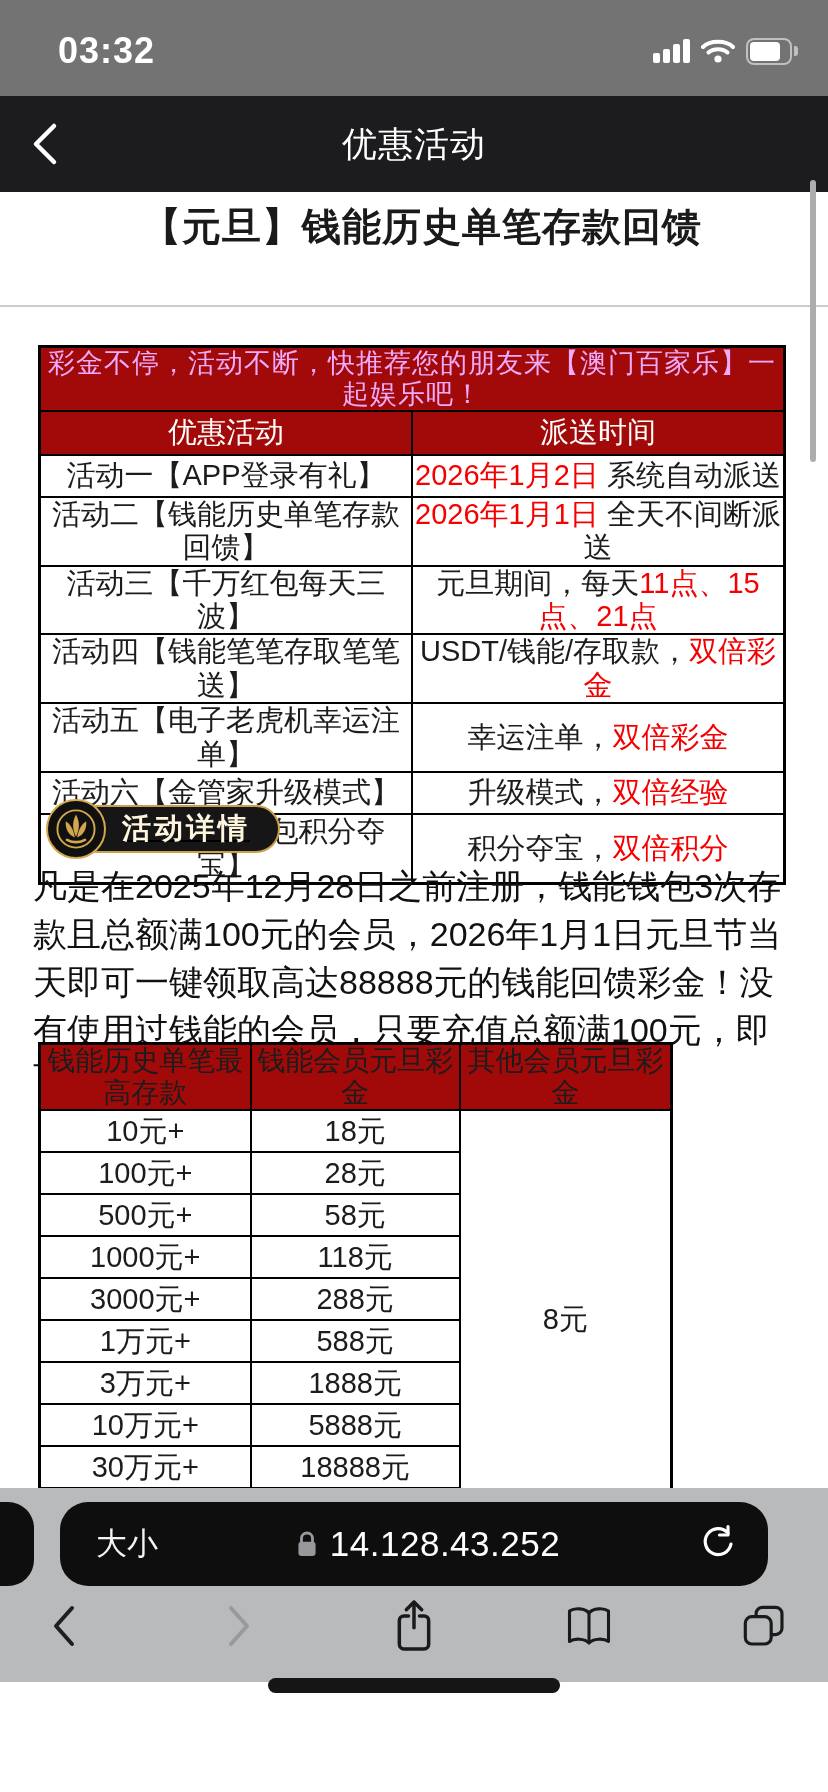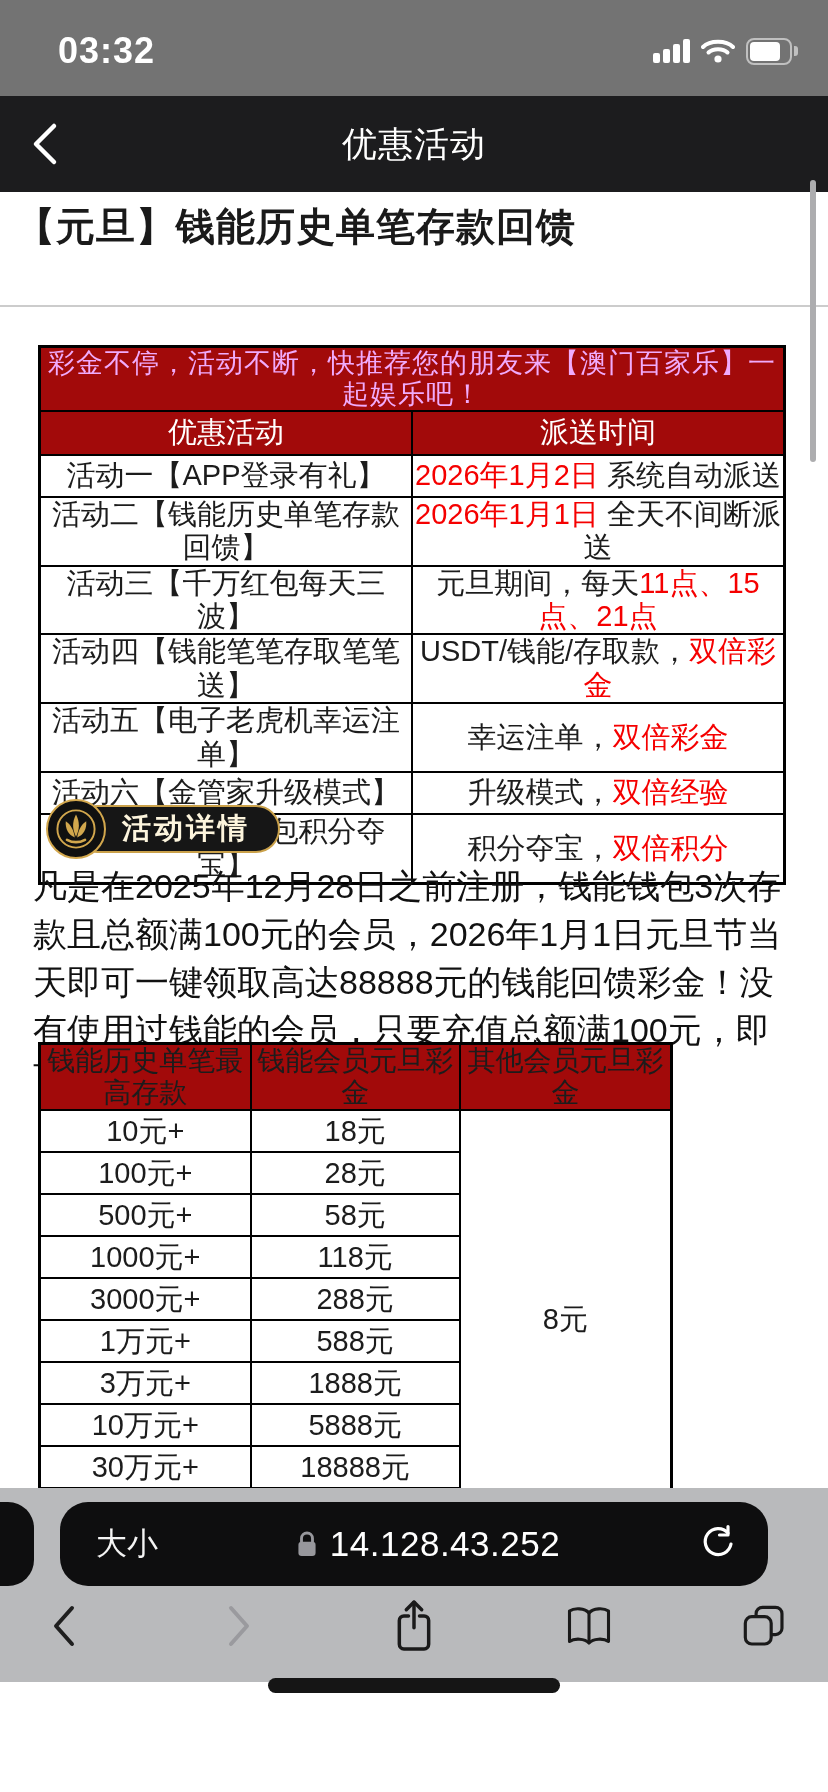--- a/index.html
+++ b/index.html
@@ -20,21 +20,21 @@
   .batt-fill{position:absolute;left:4px;top:4px;width:30px;height:19px;background:#fff;border-radius:4px;}
   .batt-nub{position:absolute;right:0;top:8.5px;width:4px;height:10px;background:rgba(255,255,255,.55);border-radius:0 3px 3px 0;}
 
   
   .nav-bar{position:absolute;left:0;top:96px;width:828px;height:96px;background:#1c1c1e;
     display:flex;align-items:center;justify-content:center;}
   .nav-back{position:absolute;left:24px;top:24px;width:44px;height:48px;cursor:pointer;}
   .nav-title{color:#fff;font-size:35px;font-weight:500;letter-spacing:1px;}
 
   
-  .page-title{position:absolute;left:0;top:200px;width:828px;
+  .page-title{position:absolute;left:0;top:200px;width:828px;text-align:center;
     font-size:39px;font-weight:800;color:#1a1a1a;letter-spacing:1px;padding-left:16px;}
   .title-divider{position:absolute;left:0;top:305px;width:828px;height:2px;background:#cccccc;}
   .scrollbar{position:absolute;right:12px;top:180px;width:6px;height:282px;background:#adadaf;border-radius:3px;}
 
   table{border-collapse:collapse;table-layout:fixed;background:#fff;}
   td{border:2px solid #000;text-align:center;vertical-align:middle;padding:0;line-height:1.15;}
   .promo-table{position:absolute;left:38px;top:345px;width:748px;border:3px solid #000;}
   .promo-table td{font-size:29px;color:#1c1c1c;height:42px;}
   td.banner-cell{height:48px;background:#a20a0a;color:#f0abfc;font-size:27px;letter-spacing:1px;}
   td.red-head{background:#a20a0a;color:#fff;font-size:29px;font-weight:500;height:44px;}
@@ -46,21 +46,21 @@
 
   .cutoff-bar{position:absolute;left:38px;top:1535px;width:746px;height:34px;background:#a20a0a;
     border:3px solid #000;display:flex;}
   .cutoff-bar .div1{width:374px;height:100%;border-right:2px solid #000;}
 
   
   .details-badge{position:absolute;left:46px;top:799px;display:flex;align-items:center;}
   .badge-circle{position:relative;width:60px;height:60px;border-radius:50%;background:#101010;
     border:2px solid #d2a74d;z-index:2;display:flex;align-items:center;justify-content:center;}
   .badge-pill{height:48px;margin-left:-20px;padding:0 28px 0 34px;background:#161616;
-    border:2px solid #caa14a;border-radius:12px 26px 26px 12px;display:flex;align-items:center;}
+    border:2px solid #caa14a;border-radius:12px 26px 26px 12px;display:flex;align-items:center;text-decoration:underline;}
   .badge-pill span{color:#fdf5dd;font-size:29px;font-weight:700;letter-spacing:3px;}
 
   .description{position:absolute;left:33px;top:862px;width:762px;font-size:34px;line-height:48px;
     color:#111;text-align:left;}
 
   
   .chrome{position:absolute;left:0;top:1488px;width:828px;height:194px;background:#b9babc;}
   .tab-peek{position:absolute;left:-30px;top:14px;width:64px;height:84px;border-radius:26px;background:#0e0e0f;}
   .url-pill{position:absolute;left:60px;top:14px;width:708px;height:84px;border-radius:28px;background:#0e0e0f;
     display:flex;align-items:center;cursor:pointer;}

